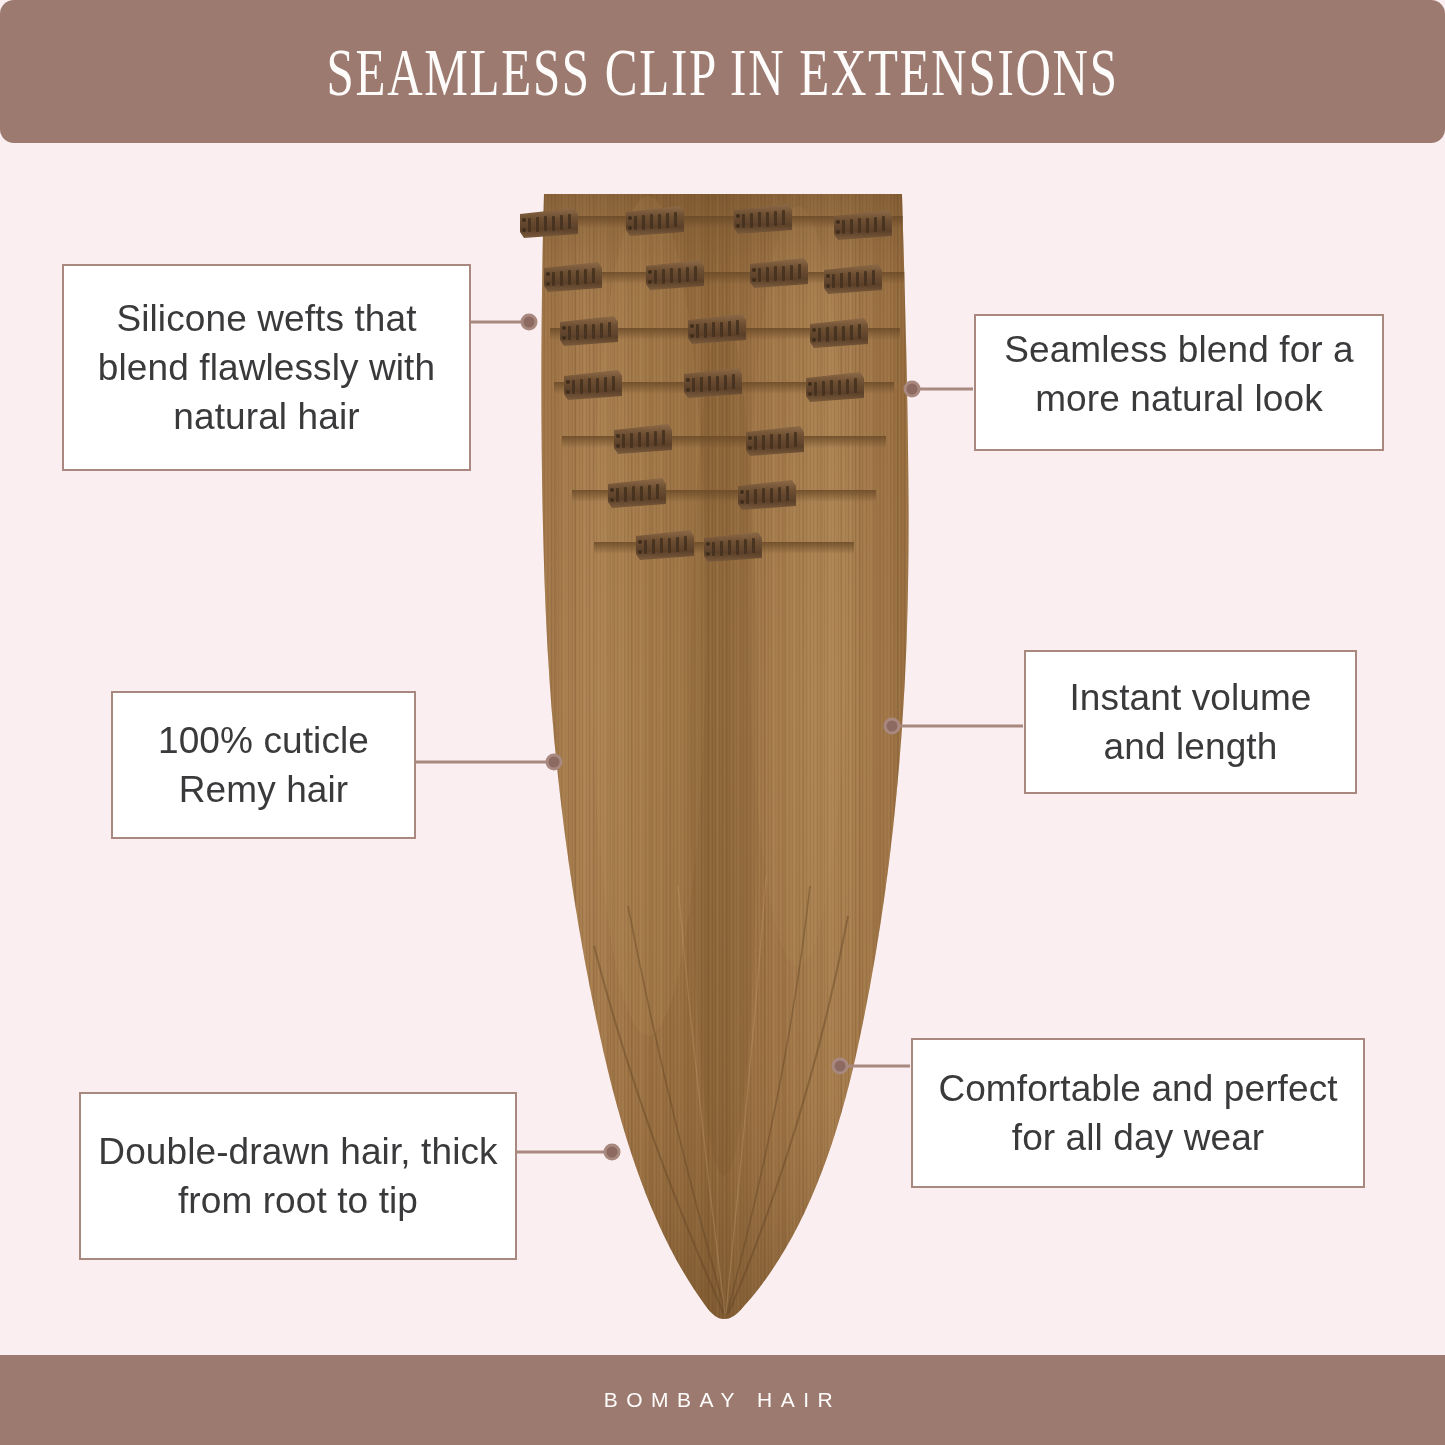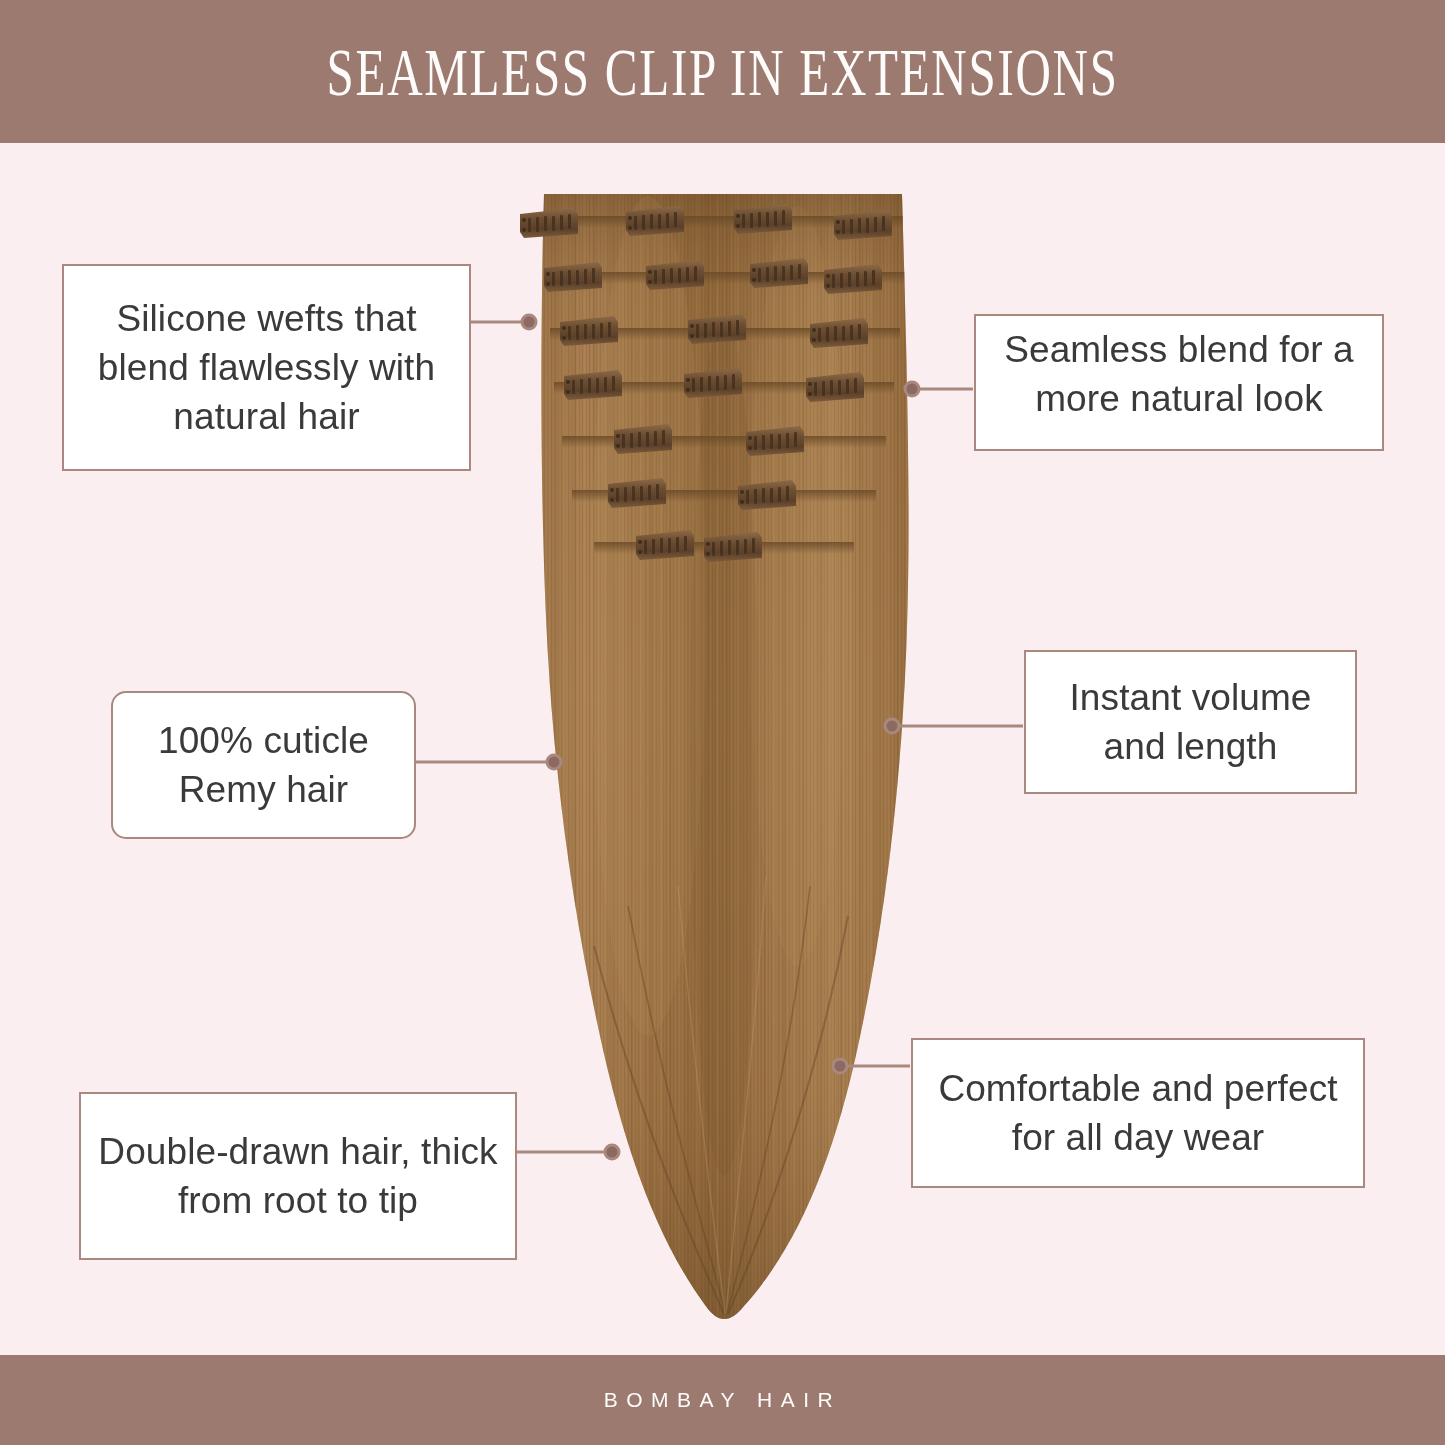--- a/index.html
+++ b/index.html
@@ -12,21 +12,21 @@
     position:relative;
   }
   #stage{position:relative;width:1445px;height:1445px;overflow:hidden;background:#faeef0;}
 
   
   .band{
     position:absolute;left:0;width:1445px;
     background:#9d7a70;
     display:flex;align-items:center;justify-content:center;
   }
-  #header-band{top:0;height:143px;}
+  #header-band{top:0;height:143px;border-radius:14px;}
   #footer-band{top:1355px;height:90px;}
 
   #page-title{
     color:#fdfcfb;
     font-family:"Liberation Serif", serif;
     font-size:57px;
     letter-spacing:2.0px;
     font-weight:400;
     transform:scaleX(0.86) scaleY(1.18);
     transform-origin:center;
@@ -61,21 +61,21 @@
     font-size:37px;
     line-height:1.33;
     padding:26px 16px;
     letter-spacing:0.1px;
   }
   .callout span{display:block;}
 
   
   #callout-silicone-wefts{left:62px; top:264px;  width:409px; height:207px;}
   #callout-seamless-blend{left:974px;top:314px;  width:410px; height:137px;align-items:flex-end;}
-  #callout-cuticle-remy  {left:111px;top:691px;  width:305px; height:148px;border-radius:15px;}
+  #callout-cuticle-remy  {left:111px;top:691px;  width:305px; height:148px;}
   #callout-instant-volume{left:1024px;top:650px; width:333px; height:144px;}
   #callout-double-drawn  {left:79px; top:1092px; width:438px; height:168px;}
   #callout-comfortable   {left:911px;top:1038px; width:454px; height:150px;}
 
   
   #connectors{position:absolute;left:0;top:0;width:1445px;height:1445px;pointer-events:none;}
 </style>
 </head>
 <body>
 

